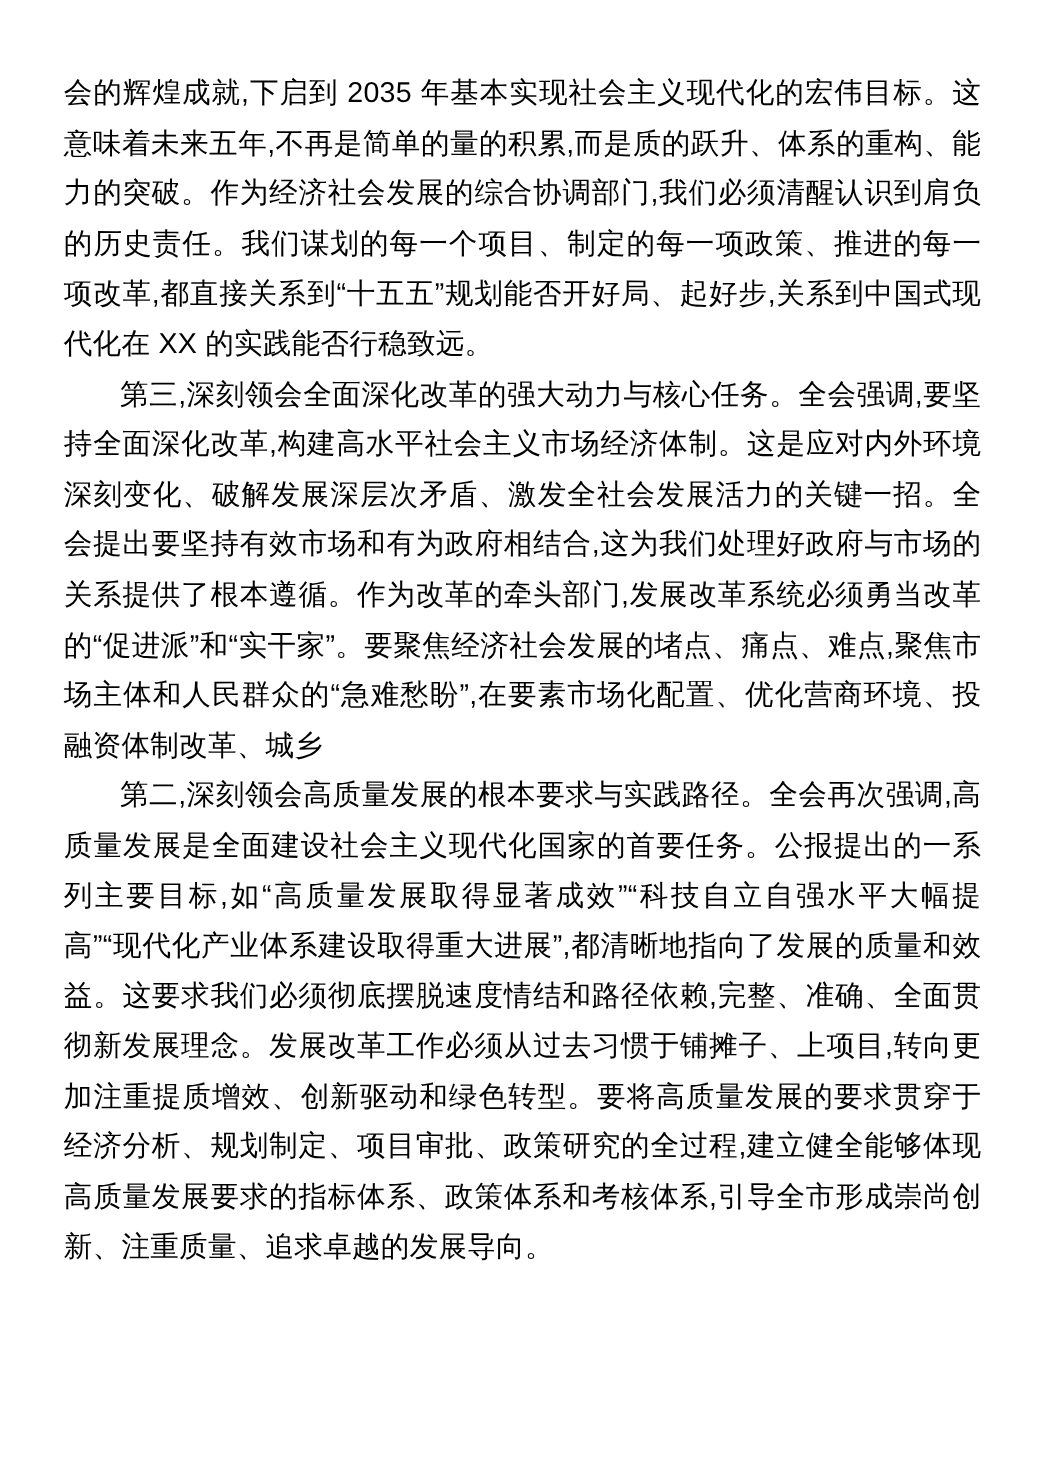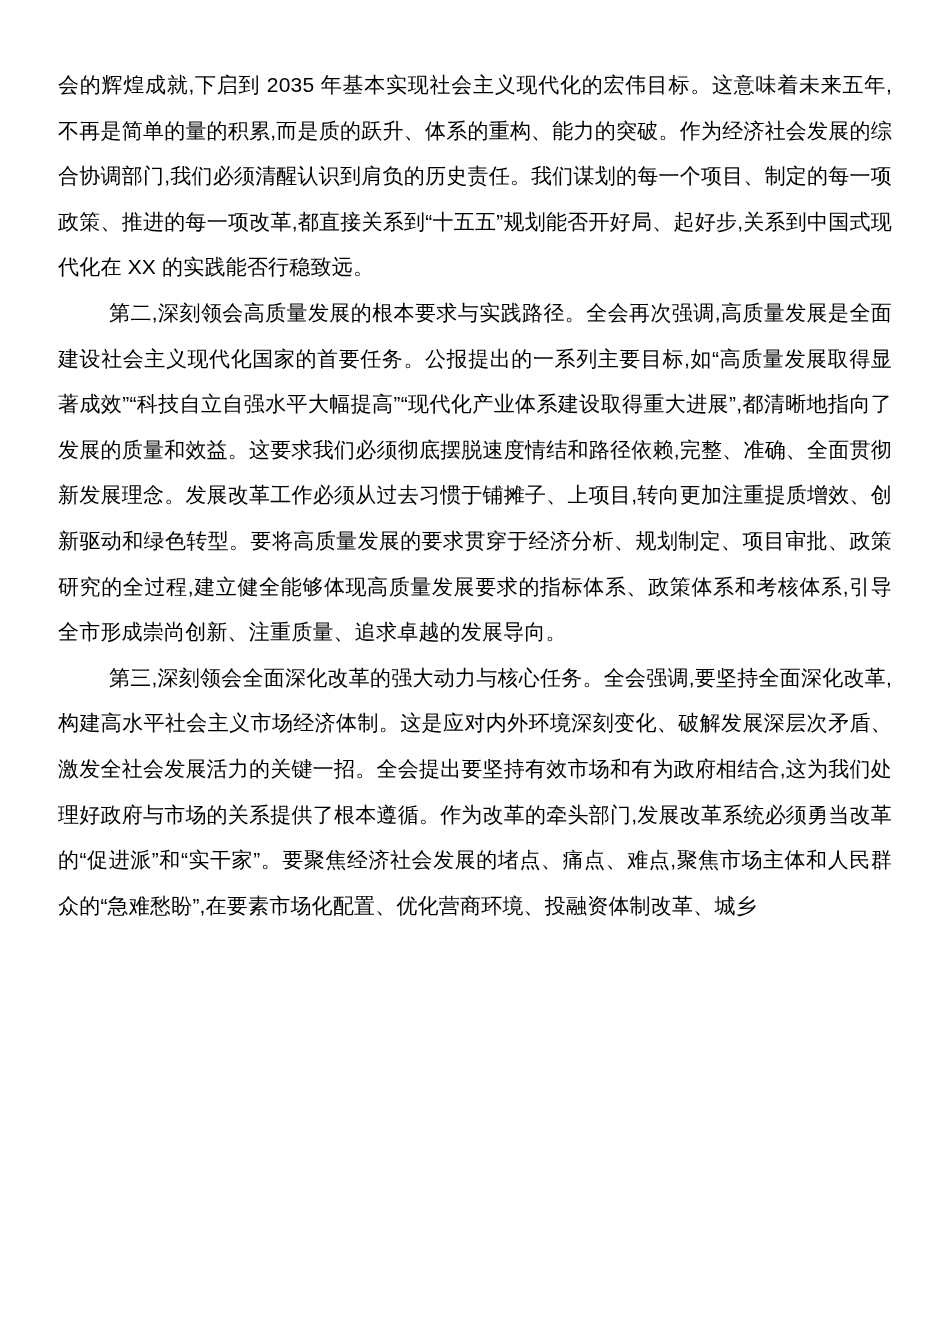--- a/index.html
+++ b/index.html
@@ -15,21 +15,21 @@
     overflow: hidden;
   }
   #page {
     width: 950px;
     height: 1344px;
     box-sizing: border-box;
     padding: 62px 58px 40px 58px;
     background: #ffffff;
   }
   .doc-body {
-    font-size: 21px;
+    font-size: 26px;
     line-height: 45.6px;
     letter-spacing: 0.2px;
     text-align: justify;
     text-justify: inter-character;
   }
   .para {
     margin: 0;
     text-indent: 0;
   }
   .para + .para {
@@ -38,16 +38,16 @@
   .indent {
     text-indent: 51px;
   }
 </style>
 </head>
 <body>
 
 <div id="page">
   <div class="doc-body">
     <p class="para">会的辉煌成就,下启到 2035 年基本实现社会主义现代化的宏伟目标。这意味着未来五年,不再是简单的量的积累,而是质的跃升、体系的重构、能力的突破。作为经济社会发展的综合协调部门,我们必须清醒认识到肩负的历史责任。我们谋划的每一个项目、制定的每一项政策、推进的每一项改革,都直接关系到“十五五”规划能否开好局、起好步,关系到中国式现代化在 XX 的实践能否行稳致远。</p>
+    <p class="para indent">第三,深刻领会全面深化改革的强大动力与核心任务。全会强调,要坚持全面深化改革,构建高水平社会主义市场经济体制。这是应对内外环境深刻变化、破解发展深层次矛盾、激发全社会发展活力的关键一招。全会提出要坚持有效市场和有为政府相结合,这为我们处理好政府与市场的关系提供了根本遵循。作为改革的牵头部门,发展改革系统必须勇当改革的“促进派”和“实干家”。要聚焦经济社会发展的堵点、痛点、难点,聚焦市场主体和人民群众的“急难愁盼”,在要素市场化配置、优化营商环境、投融资体制改革、城乡</p>
     <p class="para indent">第二,深刻领会高质量发展的根本要求与实践路径。全会再次强调,高质量发展是全面建设社会主义现代化国家的首要任务。公报提出的一系列主要目标,如“高质量发展取得显著成效”“科技自立自强水平大幅提高”“现代化产业体系建设取得重大进展”,都清晰地指向了发展的质量和效益。这要求我们必须彻底摆脱速度情结和路径依赖,完整、准确、全面贯彻新发展理念。发展改革工作必须从过去习惯于铺摊子、上项目,转向更加注重提质增效、创新驱动和绿色转型。要将高质量发展的要求贯穿于经济分析、规划制定、项目审批、政策研究的全过程,建立健全能够体现高质量发展要求的指标体系、政策体系和考核体系,引导全市形成崇尚创新、注重质量、追求卓越的发展导向。</p>
-    <p class="para indent">第三,深刻领会全面深化改革的强大动力与核心任务。全会强调,要坚持全面深化改革,构建高水平社会主义市场经济体制。这是应对内外环境深刻变化、破解发展深层次矛盾、激发全社会发展活力的关键一招。全会提出要坚持有效市场和有为政府相结合,这为我们处理好政府与市场的关系提供了根本遵循。作为改革的牵头部门,发展改革系统必须勇当改革的“促进派”和“实干家”。要聚焦经济社会发展的堵点、痛点、难点,聚焦市场主体和人民群众的“急难愁盼”,在要素市场化配置、优化营商环境、投融资体制改革、城乡</p>
   </div>
 </div>
 
 </body></html>

